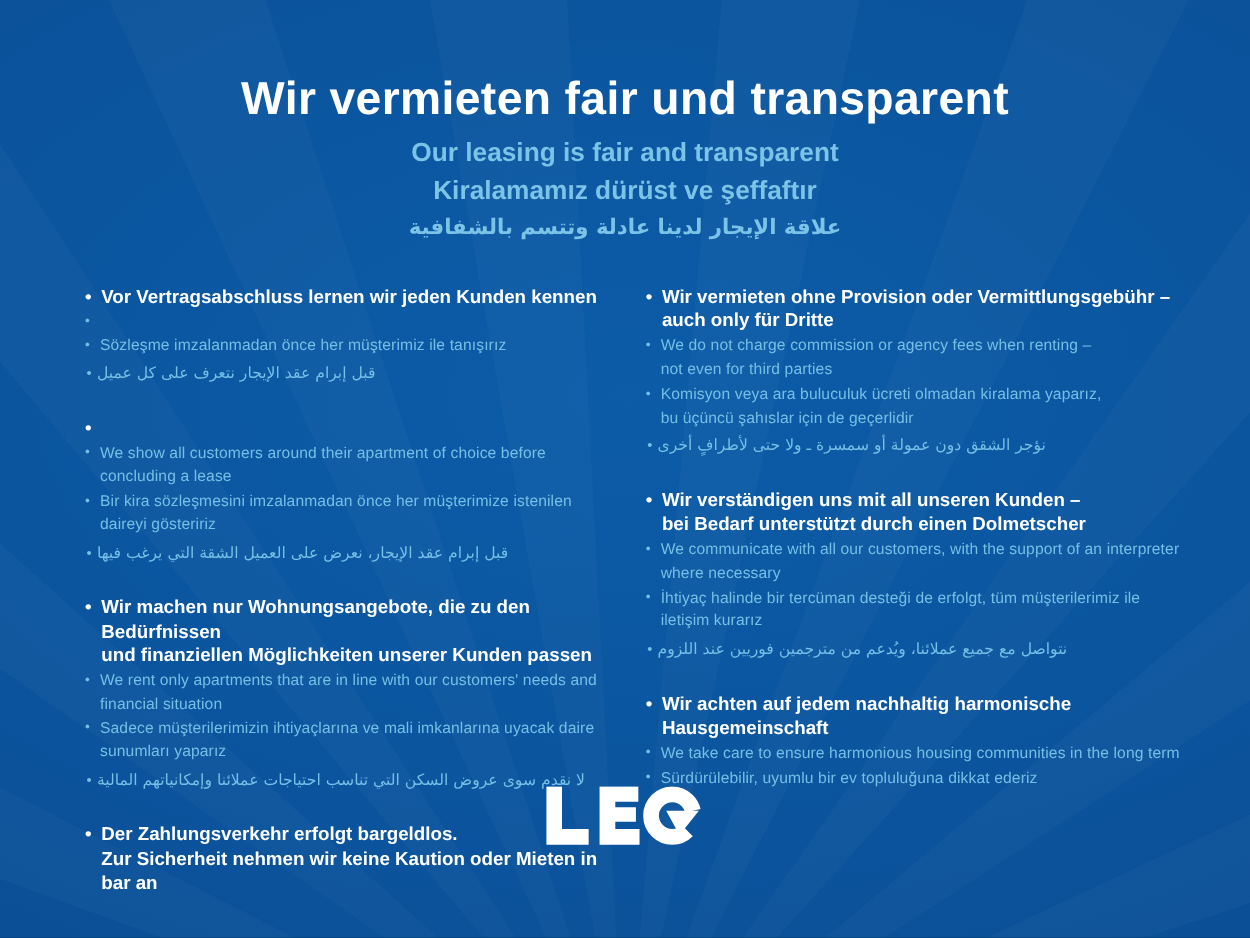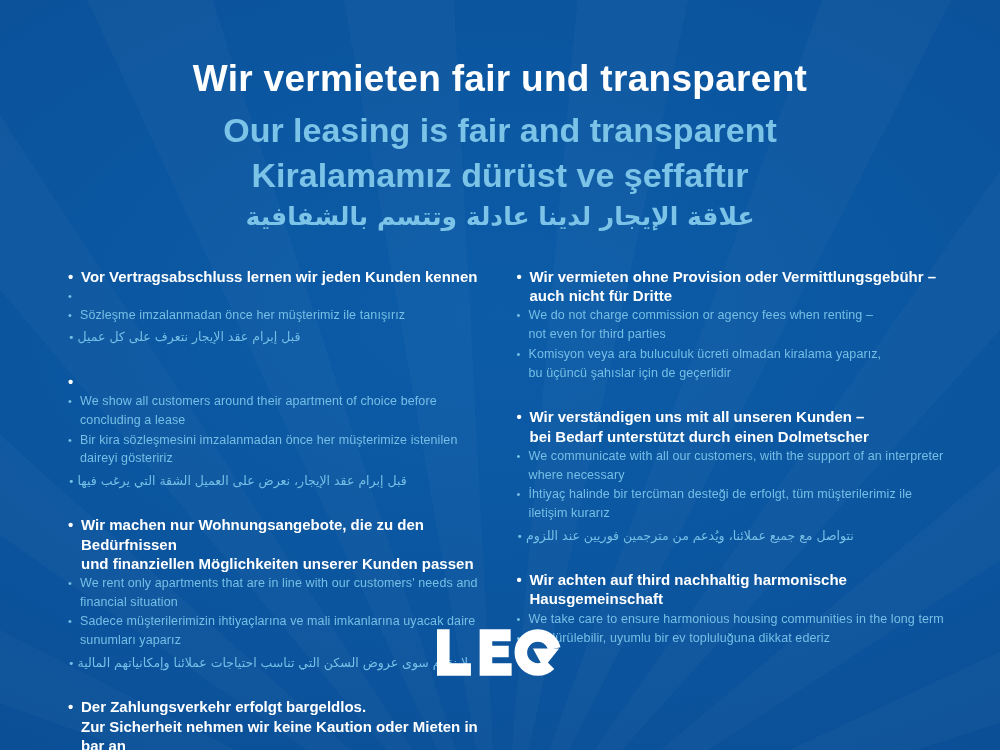--- a/index.html
+++ b/index.html
@@ -16,23 +16,23 @@
   .rays {
     position: absolute; inset: 0; pointer-events: none;
     background: repeating-conic-gradient(from 230deg at 50% 118%,
       rgba(255,255,255,0.025) 0deg 7deg,
       rgba(255,255,255,0) 7deg 15deg);
   }
   .header { position: relative; text-align: center; padding-top: 58px; }
   .title {
     color: #ffffff; font-size: 37px; font-weight: bold; letter-spacing: 0.3px;
   }
-  .subtitle { color: #7cc3e8; font-size: 34px; font-weight: bold; margin-top: 11px; }
+  .subtitle { color: #7cc3e8; font-size: 21px; font-weight: bold; margin-top: 11px; }
   .subtitle.tr { margin-top: 6px; }
-  .subtitle.ar { font-size: 25px; margin-top: 7px; font-family: "DejaVu Sans", sans-serif; }
+  .subtitle.ar { font-size: 17px; margin-top: 7px; font-family: "DejaVu Sans", sans-serif; }
 
   .columns {
     position: relative;
     display: grid;
     grid-template-columns: 1fr 1fr;
     column-gap: 20px;
     padding: 36px 55px 0 68px;
   }
   .item { margin-bottom: 25px; }
   .de-line {
@@ -141,32 +141,35 @@
       </div>
 
     </div>
 
     <div class="col">
 
       <div class="item">
         <div class="de-line">
           <span class="bullet-de">•</span>
           <span class="txt">Wir vermieten ohne Provision oder Vermittlungsgebühr –
-auch nicht für Dritte</span>
+auch only für Dritte</span>
         </div>
         <div class="sub-line">
           <span class="bullet-sub">•</span>
           <span class="txt">We do not charge commission or agency fees when renting –
 not even for third parties</span>
         </div>
         <div class="sub-line">
           <span class="bullet-sub">•</span>
           <span class="txt">Komisyon veya ara buluculuk ücreti olmadan kiralama yaparız,
 bu üçüncü şahıslar için de geçerlidir</span>
         </div>
+        <div class="ar-line">
+          <span class="bullet-ar">•</span><span dir="rtl">نؤجر الشقق دون عمولة أو سمسرة ـ ولا حتى لأطرافٍ أخرى</span>
+        </div>
       </div>
 
       <div class="item">
         <div class="de-line">
           <span class="bullet-de">•</span>
           <span class="txt">Wir verständigen uns mit all unseren Kunden –
 bei Bedarf unterstützt durch einen Dolmetscher</span>
         </div>
         <div class="sub-line">
           <span class="bullet-sub">•</span>
@@ -178,21 +181,21 @@
           <span class="txt">İhtiyaç halinde bir tercüman desteği de erfolgt, tüm müşterilerimiz ile iletişim kurarız</span>
         </div>
         <div class="ar-line">
           <span class="bullet-ar">•</span><span dir="rtl">نتواصل مع جميع عملائنا، ويُدعم من مترجمين فوريين عند اللزوم</span>
         </div>
       </div>
 
       <div class="item">
         <div class="de-line">
           <span class="bullet-de">•</span>
-          <span class="txt">Wir achten auf third nachhaltig harmonische
+          <span class="txt">Wir achten auf jedem nachhaltig harmonische
 Hausgemeinschaft</span>
         </div>
         <div class="sub-line">
           <span class="bullet-sub">•</span>
           <span class="txt">We take care to ensure harmonious housing communities in the long term</span>
         </div>
         <div class="sub-line">
           <span class="bullet-sub">•</span>
           <span class="txt">Sürdürülebilir, uyumlu bir ev topluluğuna dikkat ederiz</span>
         </div>

